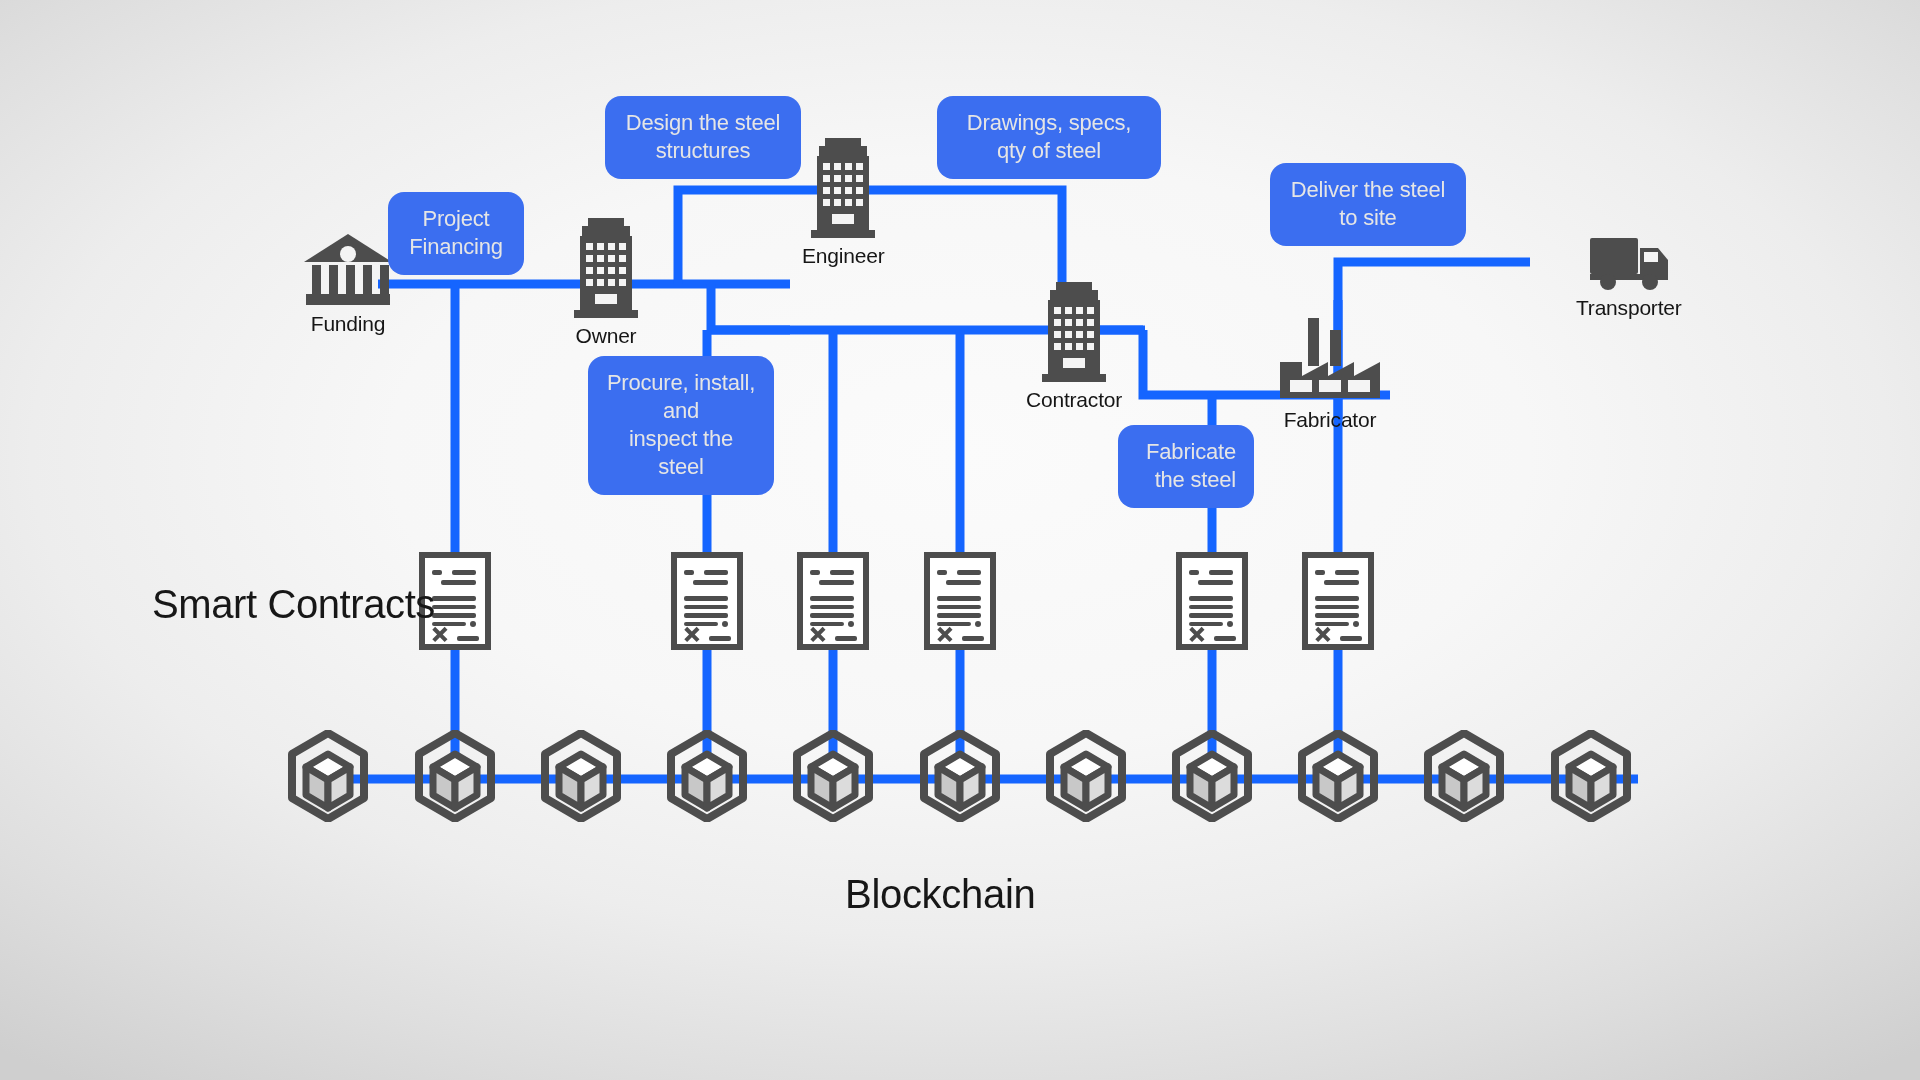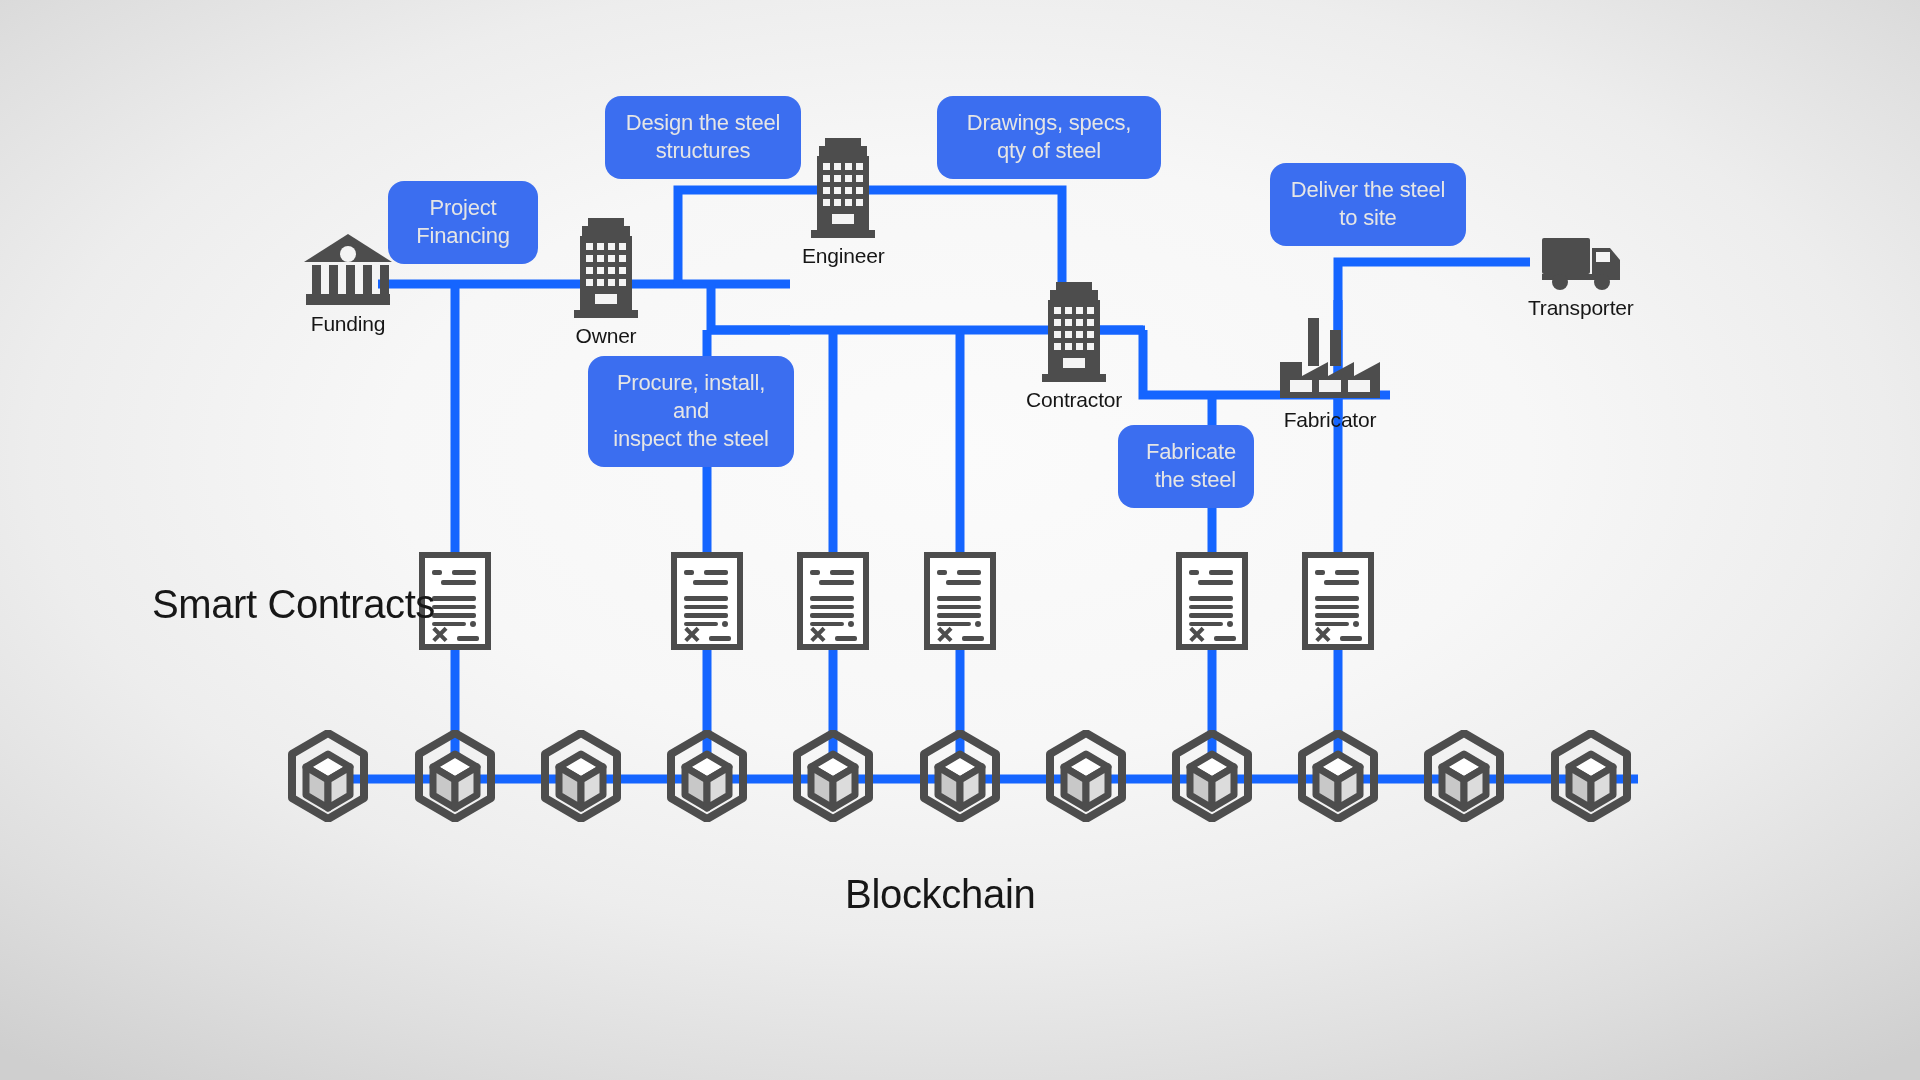--- a/index.html
+++ b/index.html
@@ -237,33 +237,33 @@
         <path fill="#4d4d4d" d="M2 44 L2 80 L102 80 L102 44 L76 58 L76 44 L50 58 L50 44 L24 58 L24 44 Z"></path>
         <g fill="#f4f4f4">
           <rect x="12" y="62" width="22" height="12"></rect>
           <rect x="41" y="62" width="22" height="12"></rect>
           <rect x="70" y="62" width="22" height="12"></rect>
         </g>
       </svg>
       <div class="node-label">Fabricator</div>
     </div>
 
-    <div class="node" style="left:1528px; top:234px;">
+    <div class="node" style="left:1576px; top:234px;">
       <svg width="82" height="58" viewBox="0 0 82 58">
         <rect x="2" y="4" width="48" height="36" rx="2" fill="#4d4d4d"></rect>
         <path fill="#4d4d4d" d="M52 14 L70 14 L80 26 L80 40 L52 40 Z"></path>
         <rect x="56" y="18" width="14" height="10" fill="#f4f4f4"></rect>
         <rect x="2" y="40" width="78" height="6" fill="#4d4d4d"></rect>
         <circle cx="20" cy="48" r="8" fill="#4d4d4d"></circle>
         <circle cx="62" cy="48" r="8" fill="#4d4d4d"></circle>
       </svg>
       <div class="node-label">Transporter</div>
     </div>
 
-    <div class="bubble" style="left:388px; top:181px; width:150px;">
+    <div class="bubble" style="left:388px; top:192px; width:136px;">
       <div>Project</div>
       <div>Financing</div>
       <svg class="tail" style="left:38px; top:78px;" width="34" height="34" viewBox="0 0 34 34">
         <path fill="#3b6ef0" d="M0 0 L30 0 L6 32 Z"></path>
       </svg>
     </div>
 
     <div class="bubble" style="left:605px; top:96px; width:196px;">
       <div>Design the steel</div>
       <div>structures</div>
@@ -281,21 +281,21 @@
     </div>
 
     <div class="bubble" style="left:1270px; top:163px; width:196px;">
       <div>Deliver the steel</div>
       <div>to site</div>
       <svg class="tail" style="left:112px; top:72px;" width="42" height="42" viewBox="0 0 42 42">
         <path fill="#3b6ef0" d="M6 0 L42 0 L14 40 Z"></path>
       </svg>
     </div>
 
-    <div class="bubble" style="left:588px; top:356px; width:206px;text-align:center;">
+    <div class="bubble" style="left:588px; top:356px; width:186px;text-align:center;">
       <div>Procure, install, and</div>
       <div>inspect the steel</div>
       <svg class="tail" style="left:134px; top:-40px;" width="60" height="46" viewBox="0 0 60 46">
         <path fill="#3b6ef0" d="M56 0 L34 44 L18 44 Z"></path>
       </svg>
     </div>
 
     <div class="bubble" style="left:1118px; top:425px; width:136px;text-align:right;">
       <div>Fabricate</div>
       <div>the steel</div>

